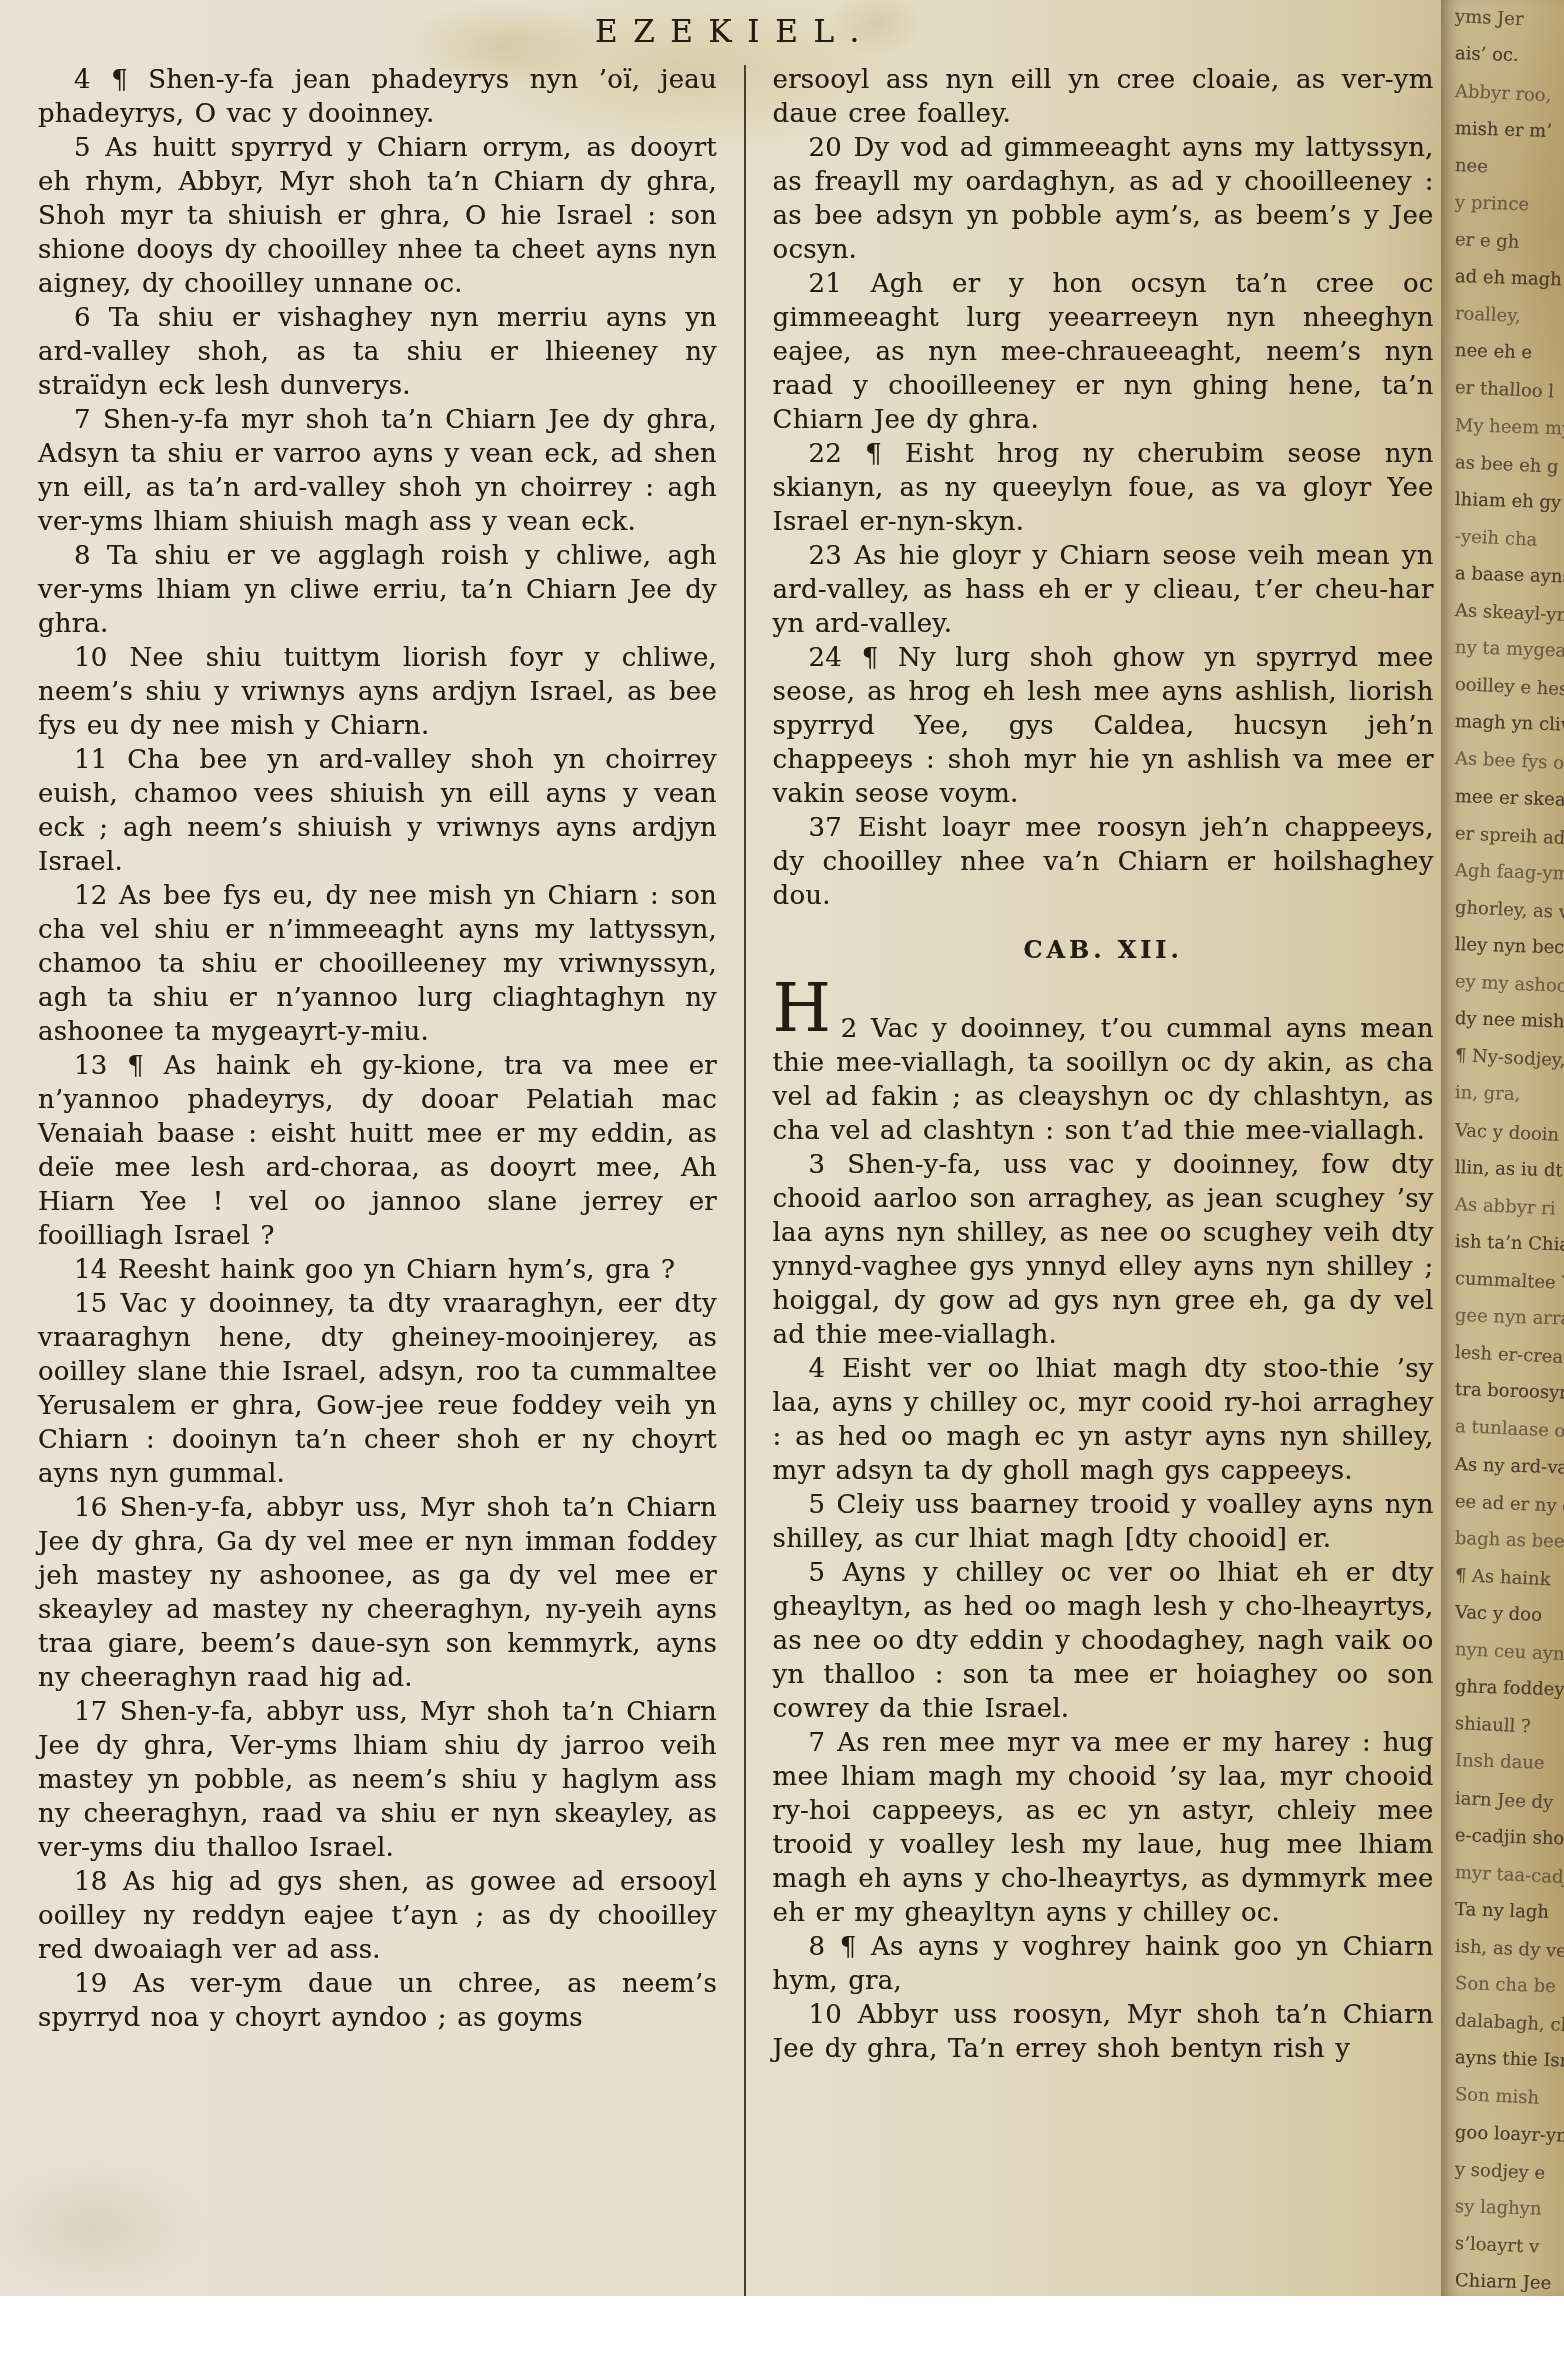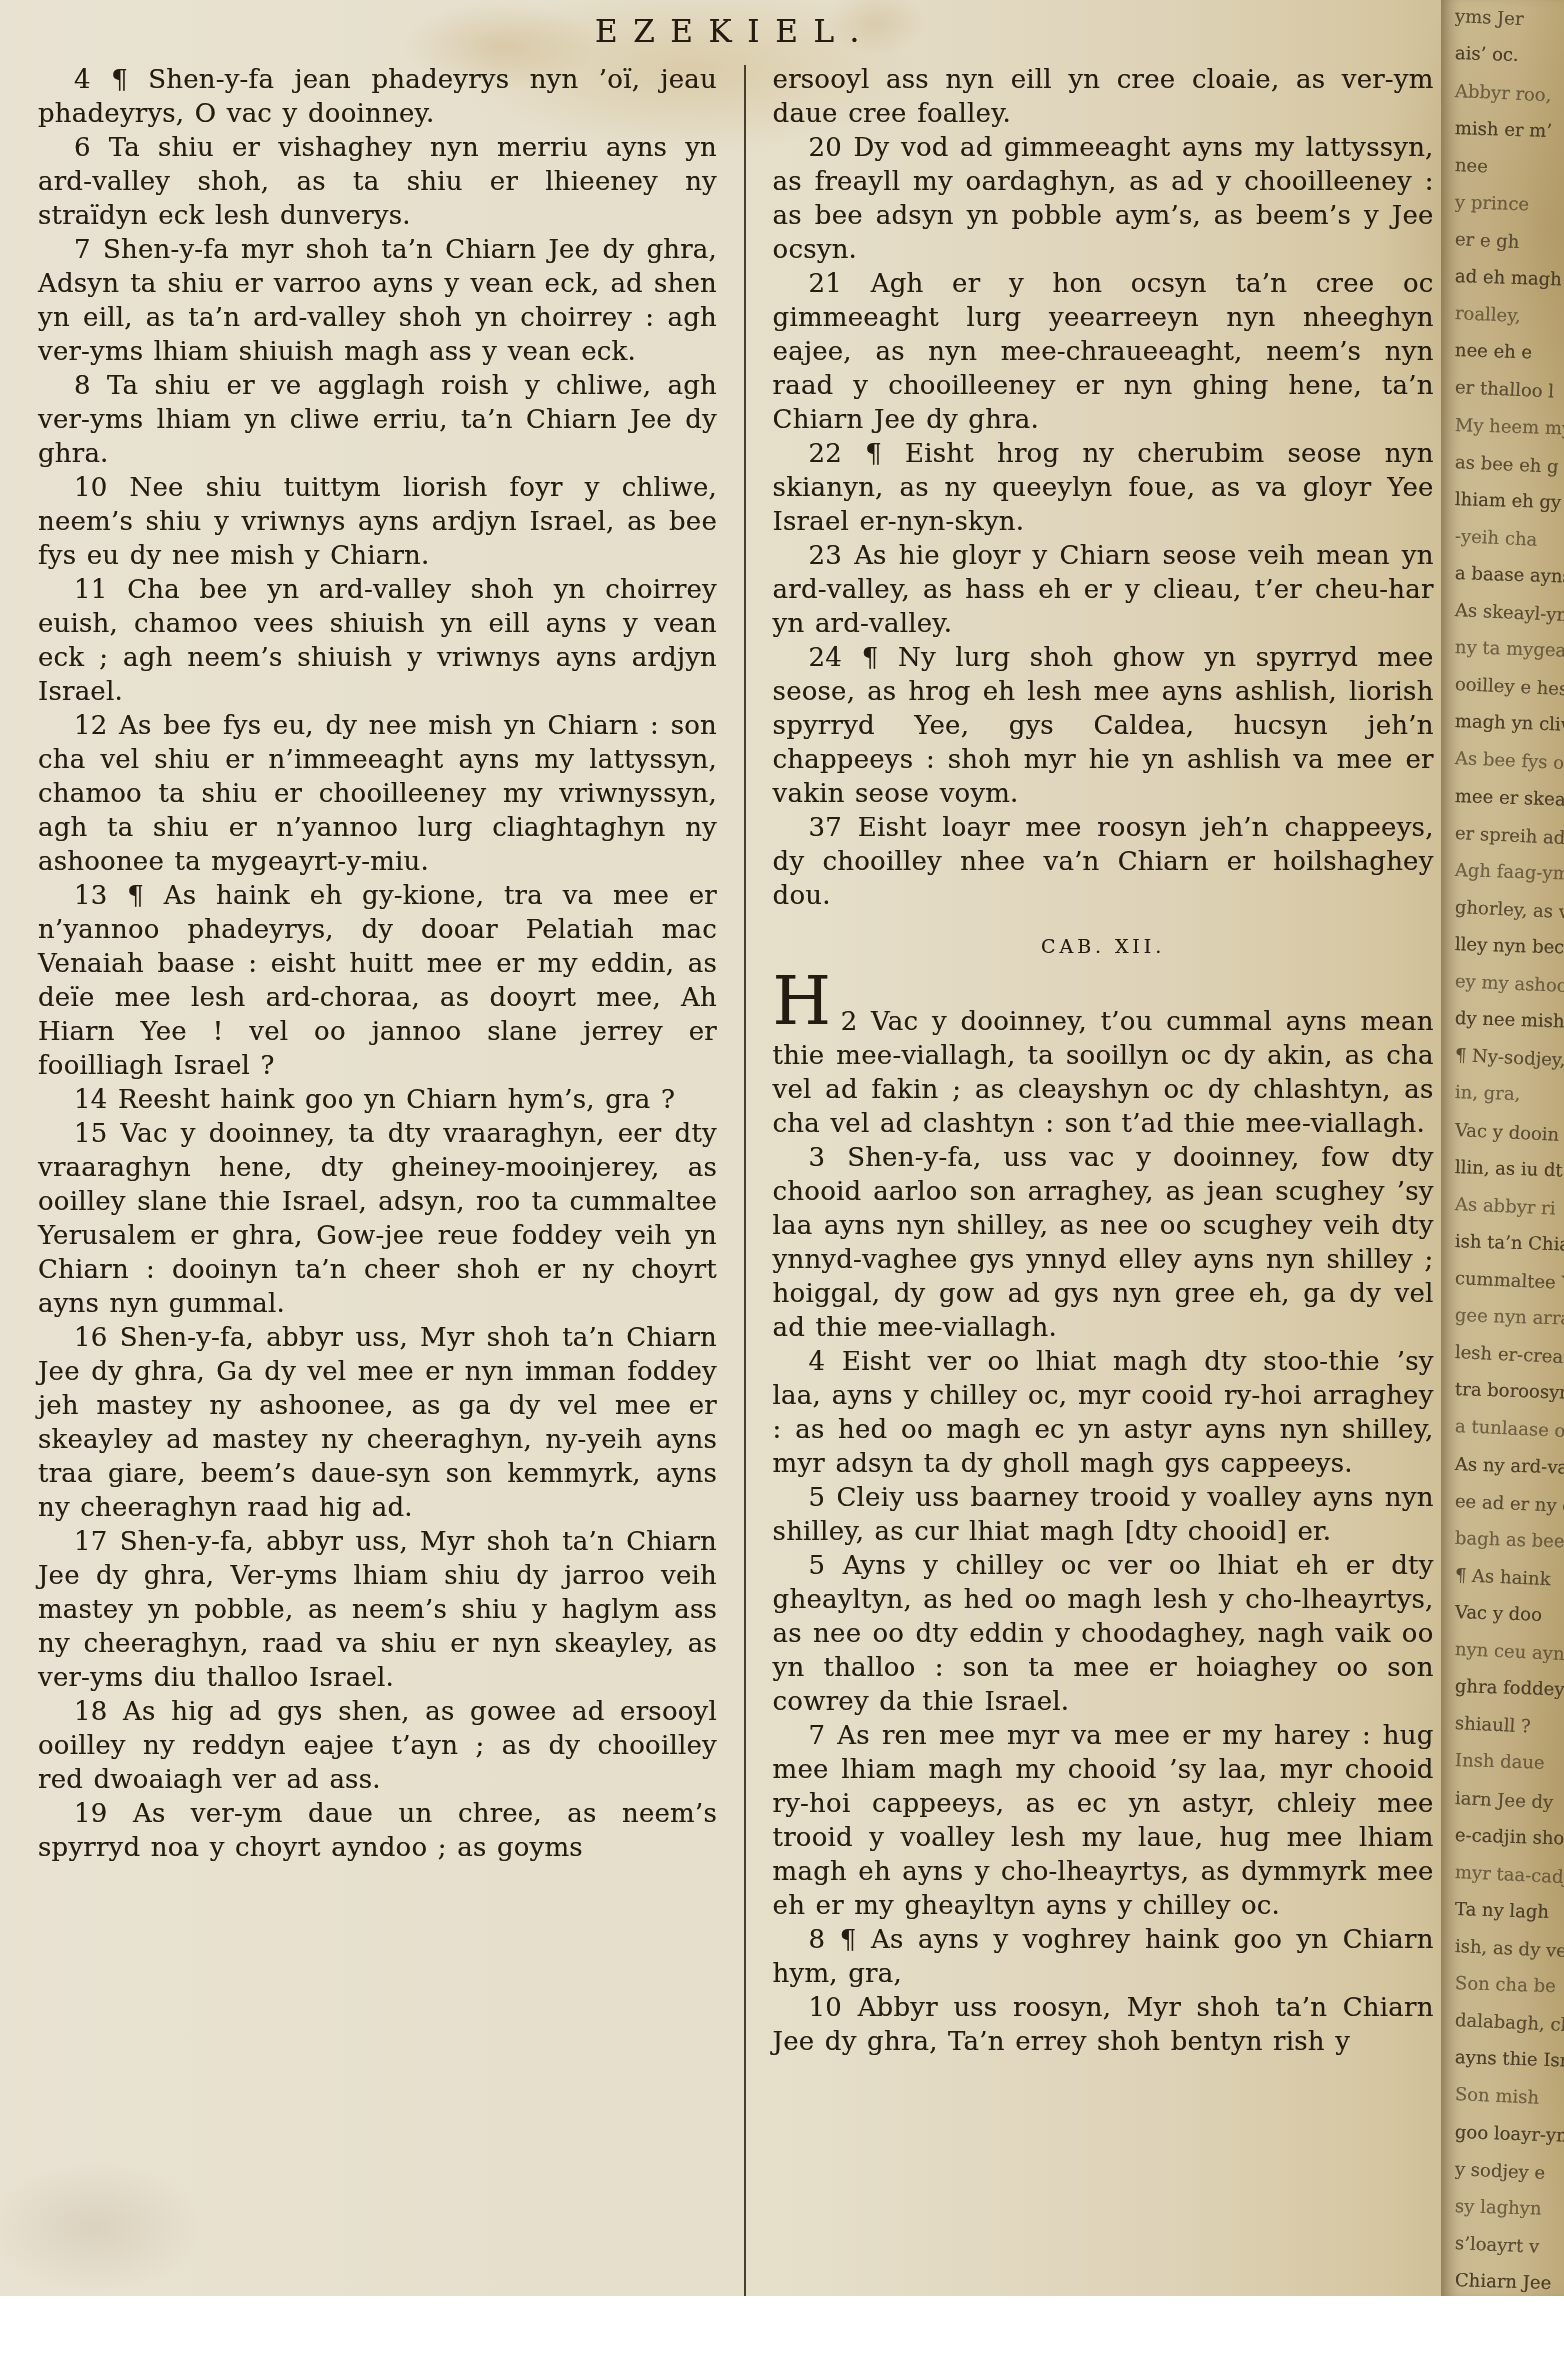--- a/index.html
+++ b/index.html
@@ -50,22 +50,22 @@
     font-size:26px;
     line-height:34px;
     letter-spacing:0.2px;
     word-spacing:2px;
     text-shadow:0 0 0.3px rgba(40,30,15,0.55);
   }
   .verse.cont{text-indent:0;}
   .chapter-heading{
     margin:23.5px 0 12.5px 0;
     text-align:center;
-    font-size:19px;
-    font-weight:normal;
+    font-size:24px;
+    font-weight:bold;
     letter-spacing:3.9px;
     text-shadow:0 0 0.3px rgba(40,30,15,0.55);
   }
   .chap-open{text-indent:0;}
   .dropcap{
     float:left;
     font-size:67px;
     line-height:56px;
     margin:3.1px 9.4px 0 0;
   }
@@ -95,20 +95,21 @@
 
 <div class="page">
 
   <div class="header">
     <span class="book-title">EZEKIEL.</span>
   </div>
 
   <div class="columns">
     <div class="col left">
         <p class="verse">4 ¶ Shen-y-fa jean phadeyrys nyn ’oï, jeau phadeyrys, O vac y dooinney.</p>
+        <p class="verse">5 As huitt spyrryd y Chiarn orrym, as dooyrt eh rhym, Abbyr, Myr shoh ta’n Chiarn dy ghra, Shoh myr ta shiuish er ghra, O hie Israel : son shione dooys dy chooilley nhee ta cheet ayns nyn aigney, dy chooilley unnane oc.</p>
         <p class="verse">6 Ta shiu er vishaghey nyn merriu ayns yn ard-valley shoh, as ta shiu er lhieeney ny straïdyn eck lesh dunverys.</p>
         <p class="verse">7 Shen-y-fa myr shoh ta’n Chiarn Jee dy ghra, Adsyn ta shiu er varroo ayns y vean eck, ad shen yn eill, as ta’n ard-valley shoh yn choirrey : agh ver-yms lhiam shiuish magh ass y vean eck.</p>
         <p class="verse">8 Ta shiu er ve agglagh roish y chliwe, agh ver-yms lhiam yn cliwe erriu, ta’n Chiarn Jee dy ghra.</p>
         <p class="verse">10 Nee shiu tuittym liorish foyr y chliwe, neem’s shiu y vriwnys ayns ardjyn Israel, as bee fys eu dy nee mish y Chiarn.</p>
         <p class="verse">11 Cha bee yn ard-valley shoh yn choirrey euish, chamoo vees shiuish yn eill ayns y vean eck ; agh neem’s shiuish y vriwnys ayns ardjyn Israel.</p>
         <p class="verse">12 As bee fys eu, dy nee mish yn Chiarn : son cha vel shiu er n’immeeaght ayns my lattyssyn, chamoo ta shiu er chooilleeney my vriwnyssyn, agh ta shiu er n’yannoo lurg cliaghtaghyn ny ashoonee ta mygeayrt-y-miu.</p>
         <p class="verse">13 ¶ As haink eh gy-kione, tra va mee er n’yannoo phadeyrys, dy dooar Pelatiah mac Venaiah baase : eisht huitt mee er my eddin, as deïe mee lesh ard-choraa, as dooyrt mee, Ah Hiarn Yee ! vel oo jannoo slane jerrey er fooilliagh Israel ?</p>
         <p class="verse">14 Reesht haink goo yn Chiarn hym’s, gra ?</p>
         <p class="verse">15 Vac y dooinney, ta dty vraaraghyn, eer dty vraaraghyn hene, dty gheiney-mooinjerey, as ooilley slane thie Israel, adsyn, roo ta cummaltee Yerusalem er ghra, Gow-jee reue foddey veih yn Chiarn : dooinyn ta’n cheer shoh er ny choyrt ayns nyn gummal.</p>
         <p class="verse">16 Shen-y-fa, abbyr uss, Myr shoh ta’n Chiarn Jee dy ghra, Ga dy vel mee er nyn imman foddey jeh mastey ny ashoonee, as ga dy vel mee er skeayley ad mastey ny cheeraghyn, ny-yeih ayns traa giare, beem’s daue-syn son kemmyrk, ayns ny cheeraghyn raad hig ad.</p>

